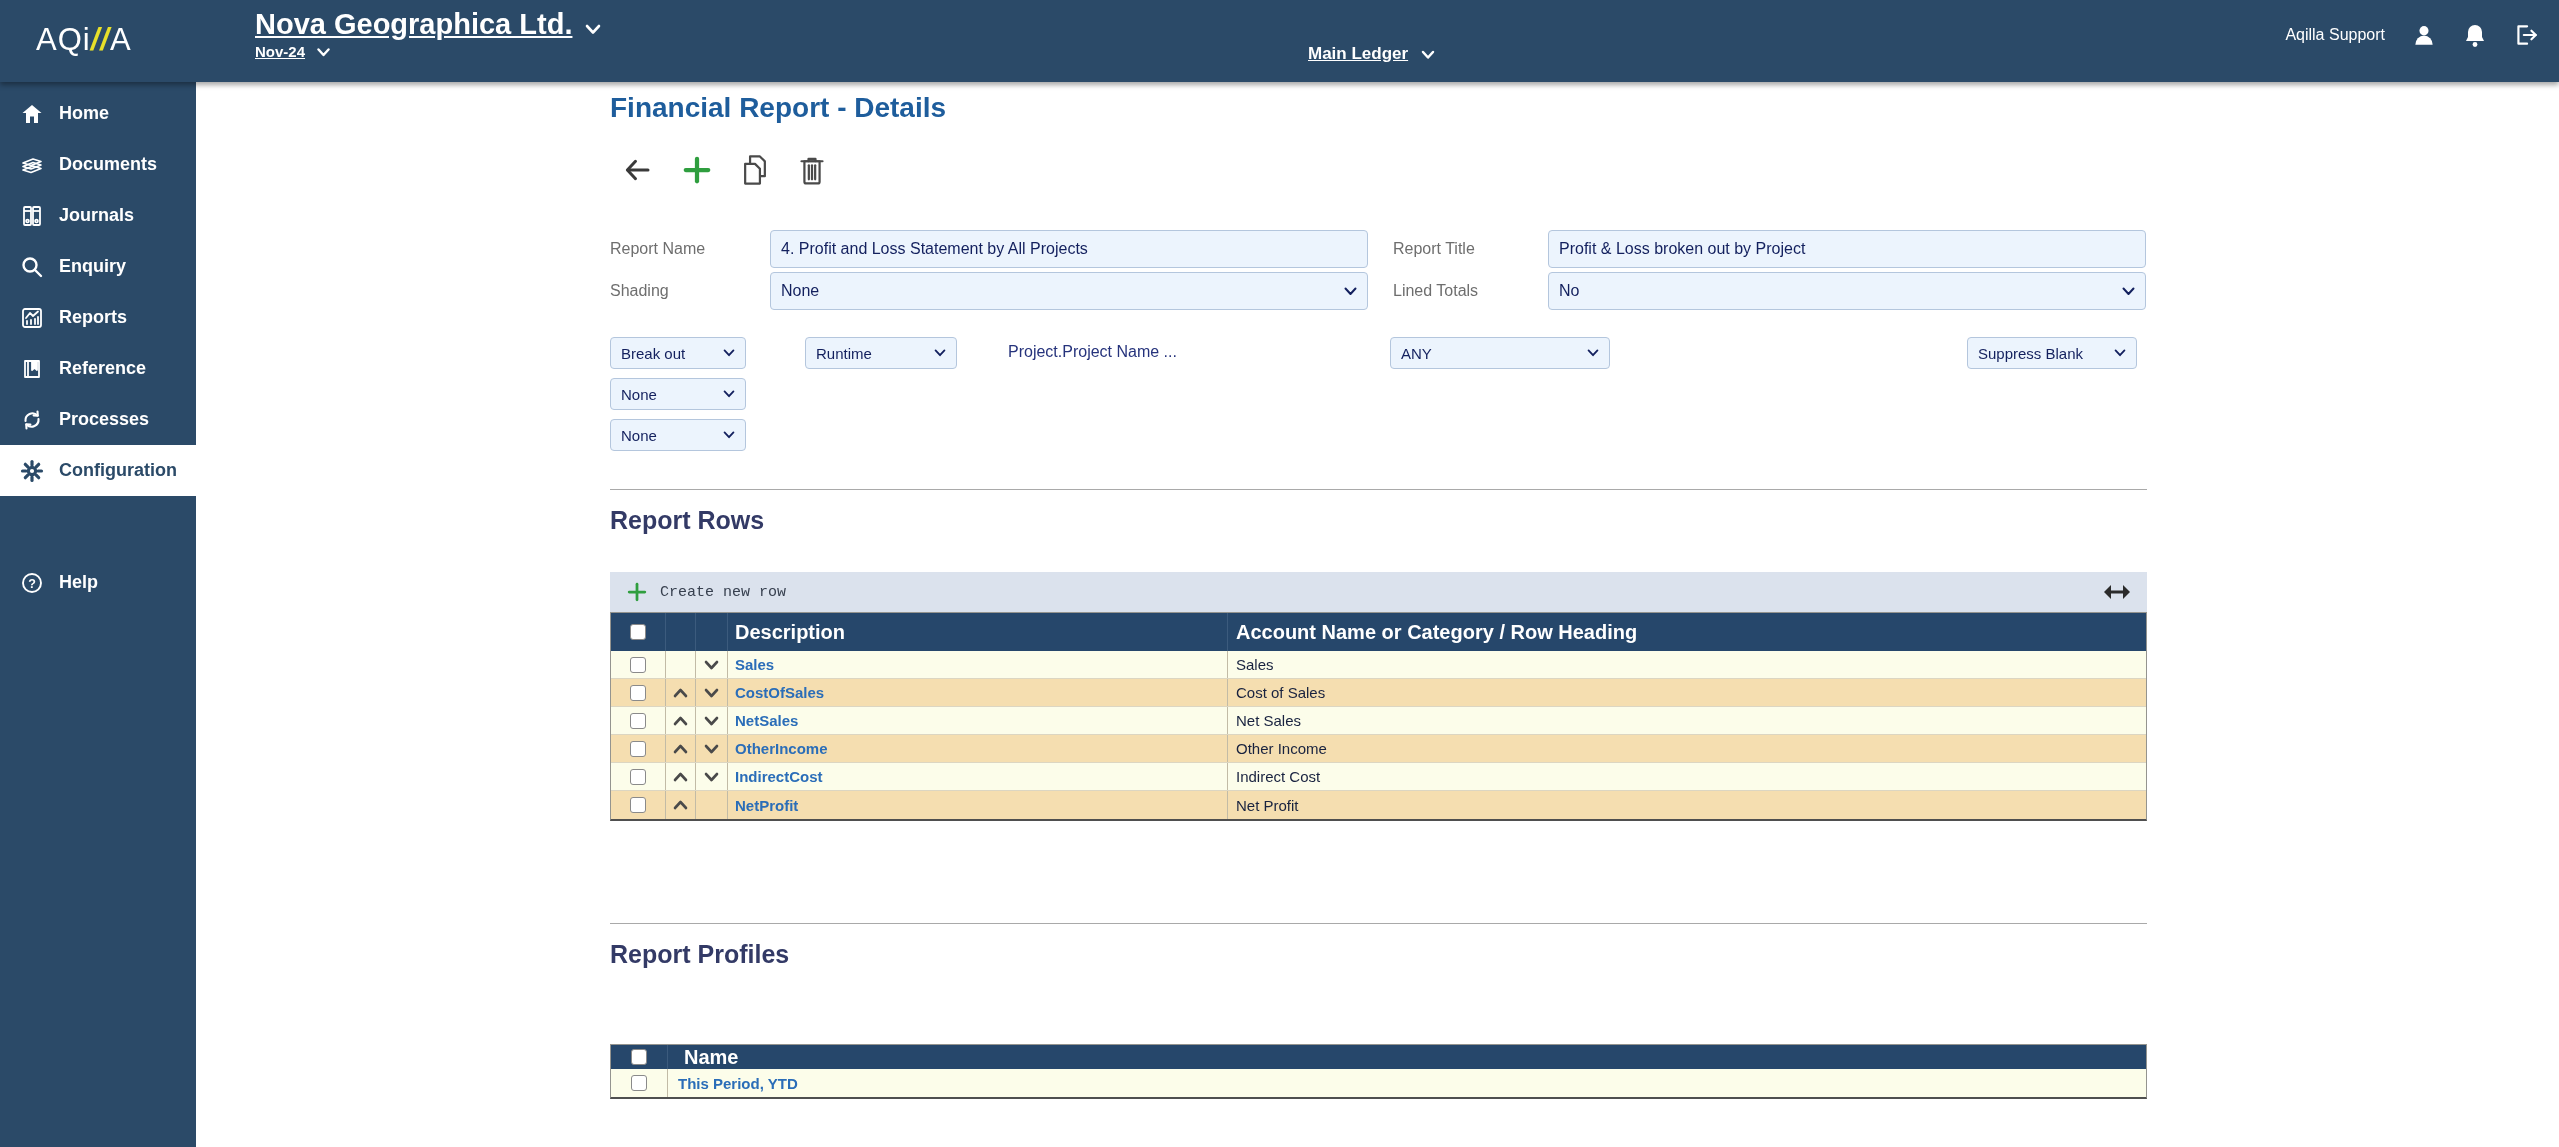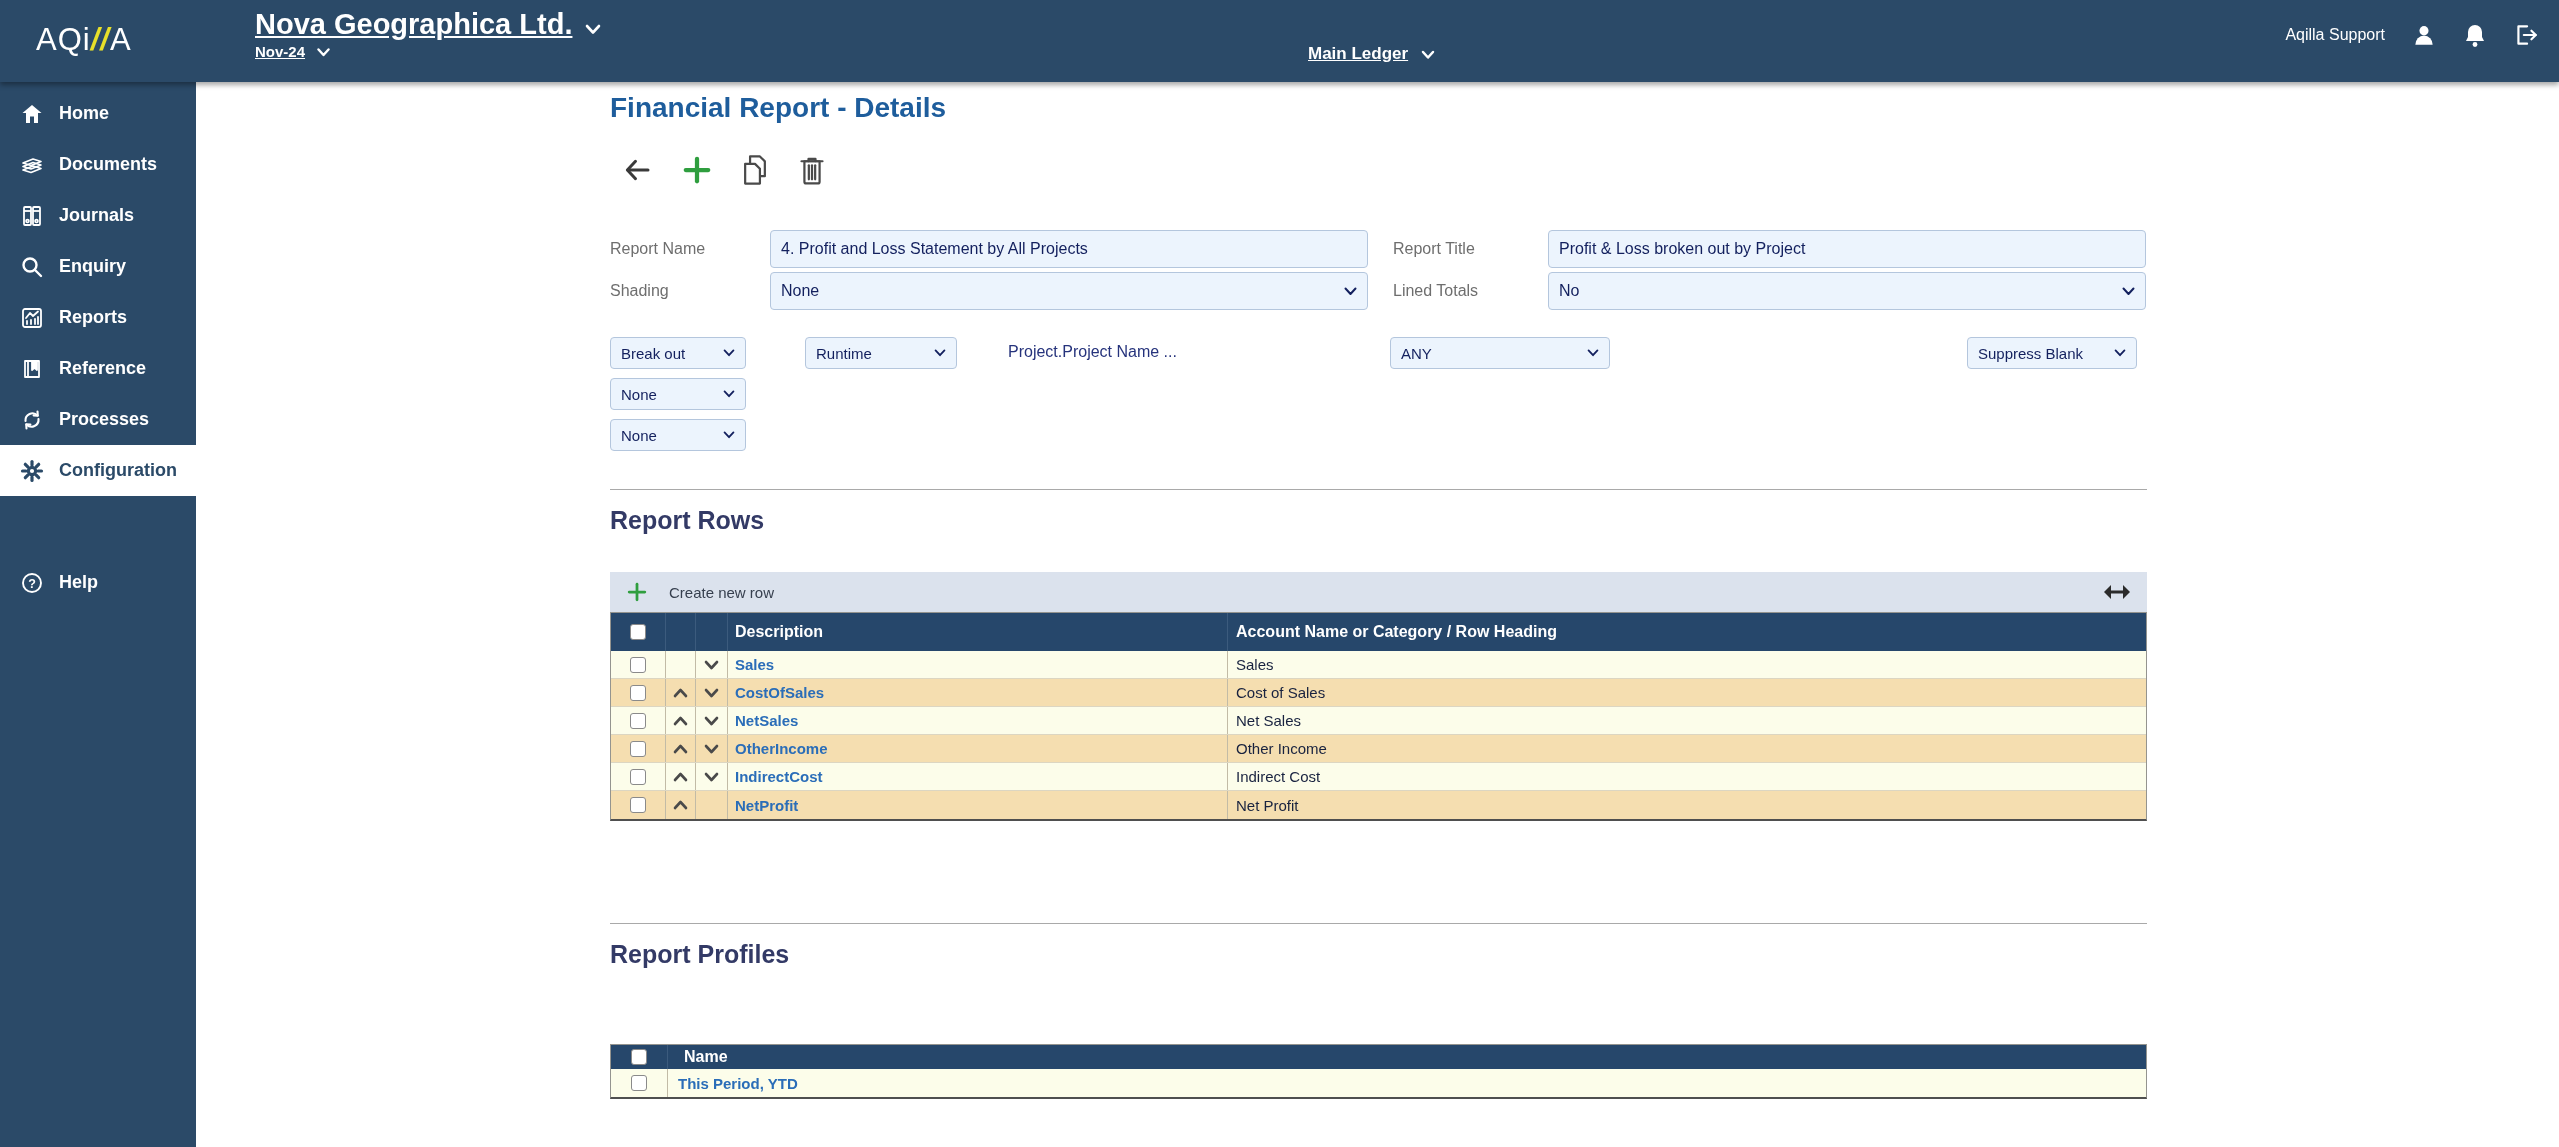--- a/index.html
+++ b/index.html
@@ -48,27 +48,27 @@
                 display:flex; align-items:center; justify-content:space-between; padding:0 10px;
                 font-size:16px; color:#13205e; cursor:pointer; }
   .select-box.small { height:32px; font-size:15px; }
   .proj-link { position:absolute; font-size:16px; color:#26337c; cursor:pointer; }
 
   .divider { position:absolute; left:0; width:1537px; border-top:1px solid #a9a9a9; }
   .section-heading { position:absolute; left:0; font-size:25px; font-weight:bold; color:#333a66; }
 
   .table-toolbar { position:absolute; left:0; width:1537px; height:40px; background:#dbe2ed;
                    display:flex; align-items:center; padding:0 16px; }
-  .create-btn { display:flex; align-items:center; gap:21px; cursor:pointer; }
+  .create-btn { display:flex; align-items:center; gap:12px; cursor:pointer;font-family:Liberation Mono, monospace; }
   .create-label { font-size:15px; color:#37404f; }
   .resize-btn { margin-left:auto; cursor:pointer; display:inline-flex; }
 
   .grid-table { position:absolute; left:0; width:1537px; border:1px solid #94948f; border-bottom:2px solid #4f4f4f; }
   .t-header { display:flex; background:#26476b; color:#fff; height:38px; align-items:center;
-              font-size:16px; font-weight:bold; }
+              font-size:20px; font-weight:bold; }
   .t-row { display:flex; height:28px; align-items:center; font-size:15px; border-bottom:1px solid #dcd6c2; }
   .t-row:last-child { border-bottom:none;justify-content:center; }
   .rows-body .t-row:nth-child(odd) { background:#fcfdea; }
   .rows-body .t-row:nth-child(even) { background:#f5deb0; }
   .profiles-body .t-row { background:#fcfdea; }
   .cell { height:100%; display:flex; align-items:center; border-right:1px solid #c2bba6; }
   .t-header .cell { border-right:1px solid #3c5b7d; }
   .cell:last-child { border-right:none; }
   .col-check { width:55px; justify-content:center; }
   .col-up { width:30px; justify-content:center; }

